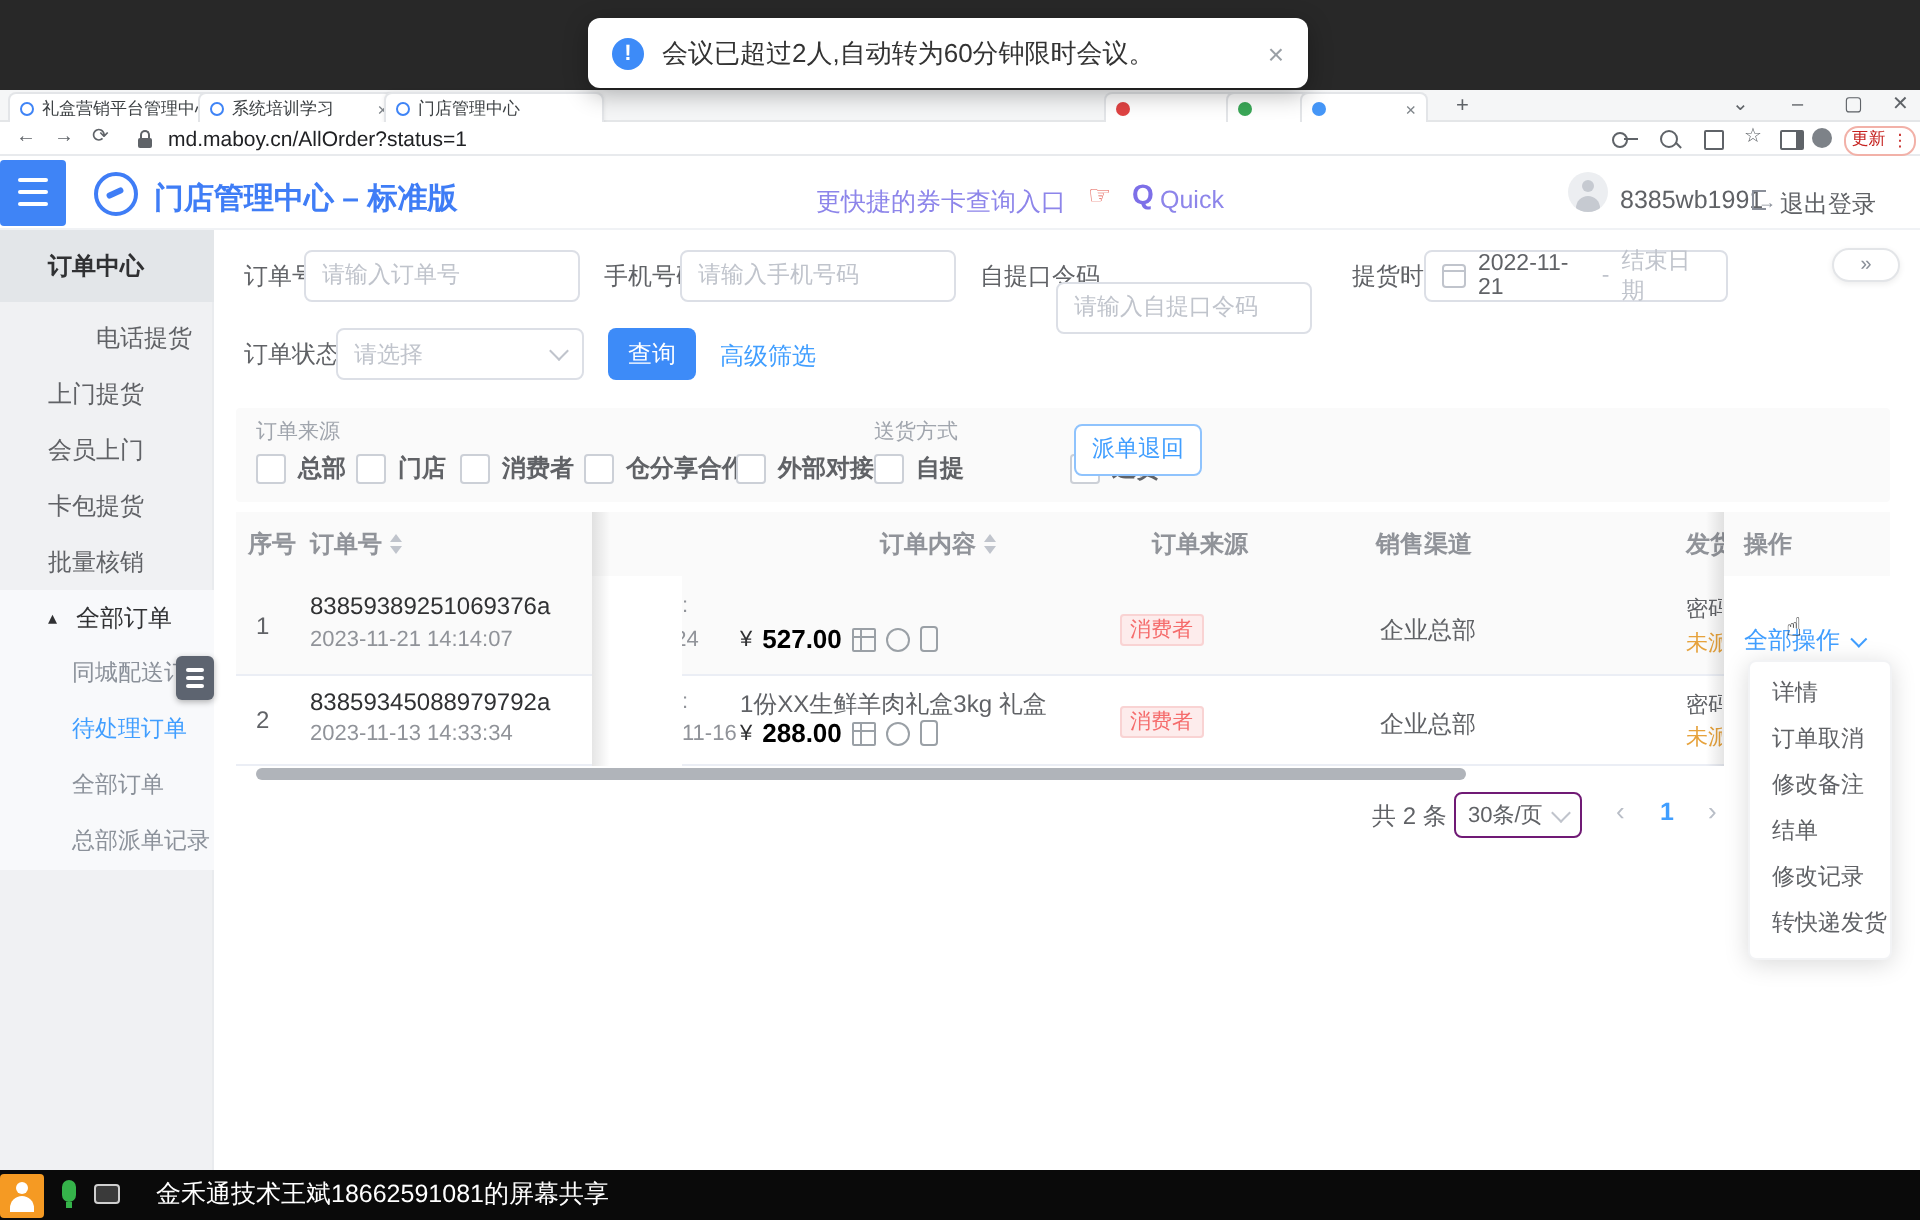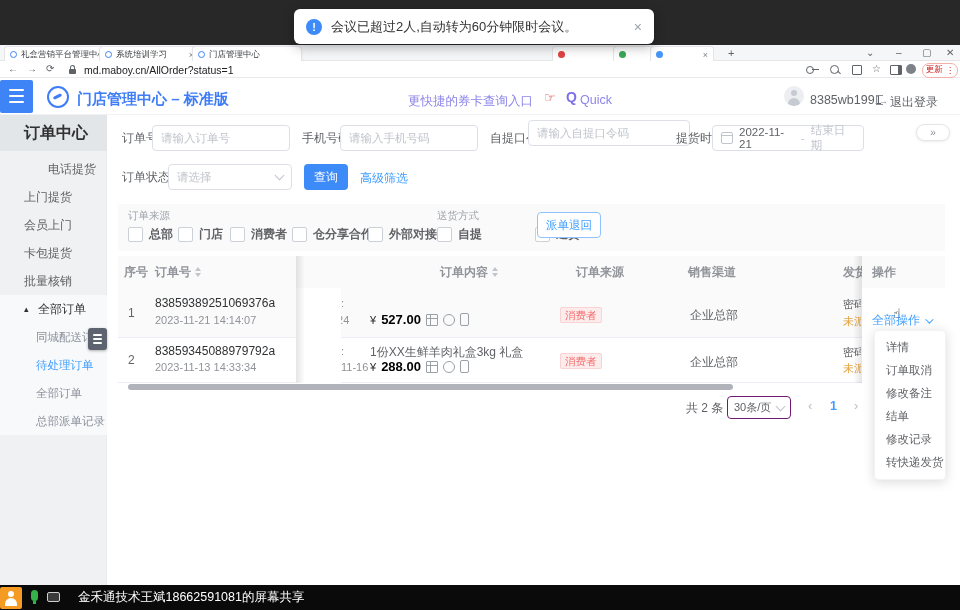--- a/index.html
+++ b/index.html
@@ -56,21 +56,21 @@
   .quicktxt{left:580px;top:93px;font-size:12.5px;color:#8d85ea;}
   .avatar{left:784px;top:86px;width:20px;height:20px;border-radius:50%;background:#eceef1;overflow:hidden;}
   .avatar b{position:absolute;left:7px;top:4px;width:6px;height:6px;border-radius:50%;background:#c6cad1;}
   .avatar s{position:absolute;left:4px;top:12px;width:12px;height:8px;border-radius:6px 6px 0 0;background:#c6cad1;}
   .username{left:810px;top:93px;font-size:12.5px;color:#606266;}
   .logoutico{left:876px;top:95px;width:7px;height:10px;border:1.4px solid #8a8f99;border-right:none;}
   .logoutico i{position:absolute;left:2px;top:2px;font-size:9px;color:#8a8f99;font-style:normal;line-height:6px;}
   .logouttxt{left:890px;top:94px;font-size:12px;color:#606266;}
   
   .sidebar{left:0;top:115px;width:107px;height:470px;background:#f0f1f3;border-right:1px solid #e9ebee;}
-  .side-sec{left:0;top:115px;width:107px;height:36px;background:#e3e6e9;font-size:16px;font-weight:bold;
+  .side-sec{left:0;top:115px;width:107px;height:36px;background:#e3e6e9;font-size:12px;font-weight:bold;
     color:#303133;line-height:36px;padding-left:24px;}
   .side-item{width:107px;height:28px;font-size:12px;color:#606266;line-height:28px;padding-left:24px;}
   .side-lower{left:0;top:295px;width:107px;height:140px;background:#f8f9fb;}
   .side-group{left:0;top:295px;width:107px;height:28px;font-size:12px;color:#303133;line-height:28px;padding-left:38px;}
   .gmark{left:24px;top:295px;font-size:9px;color:#303133;line-height:28px;}
   .side-child{width:107px;height:28px;font-size:11.5px;color:#8b919a;line-height:28px;padding-left:36px;white-space:nowrap;}
   .side-child.active{color:#409eff;}
   .handle{left:88px;top:328px;width:19px;height:22px;background:#5d6470;border-radius:3px;z-index:5;
     box-shadow:0 1px 3px rgba(0,0,0,.3);}
   .handle i{position:absolute;left:5px;width:9px;height:1.5px;background:#fff;border-radius:1px;}
@@ -268,21 +268,21 @@
     <i style="top:6px;"></i>
       <i style="top:10px;"></i>
       <i style="top:14px;"></i>
   </div>
 
   <div class="a flabel" style="left:122px;top:125px;">订单号</div>
   <input class="a finput" style="left: 152px; top: 125px; width: 138px;" placeholder="请输入订单号">
   <div class="a flabel" style="left:302px;top:125px;">手机号码</div>
   <input class="a finput" style="left: 340px; top: 125px; width: 138px;" placeholder="请输入手机号码">
   <div class="a flabel" style="left:490px;top:125px;">自提口令码</div>
-  <input class="a finput" style="left: 528px; top: 120px; width: 162px;" placeholder="请输入自提口令码">
+  <input class="a finput" style="left: 528px; top: 141px; width: 128px;" placeholder="请输入自提口令码">
   <div class="a flabel" style="left:676px;top:125px;">提货时间</div>
   <div class="a datebox" style="left:712px;top:125px;width:152px;">
     <span class="calico">
         <i></i>
       </span>
     <span class="dtxt">2022-11-21</span>
     <span class="dsep">-</span>
     <span class="dph">结束日期</span>
   </div>
   <div class="a expandpill">»</div>

